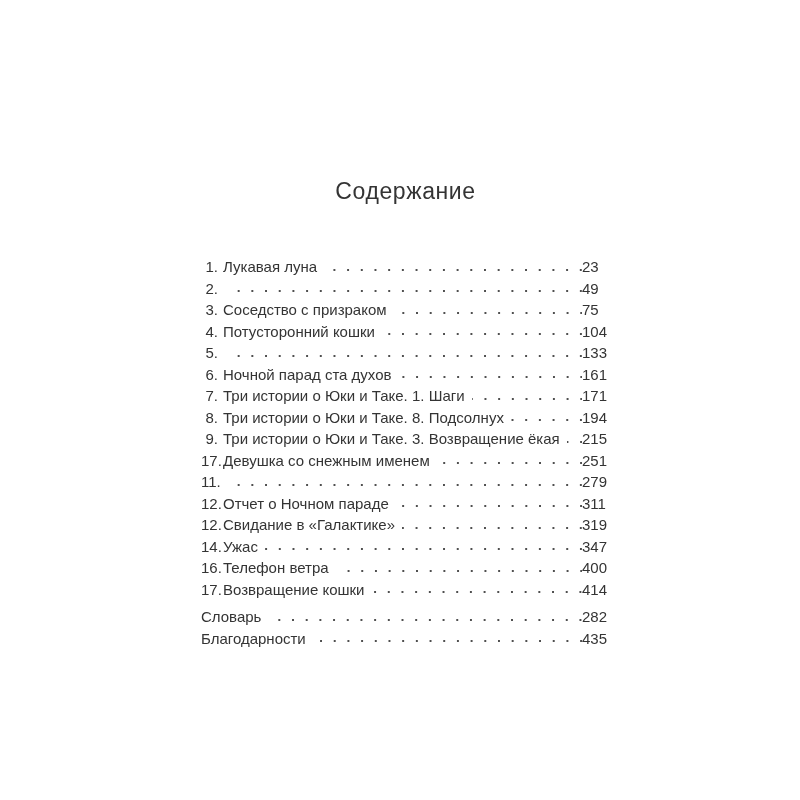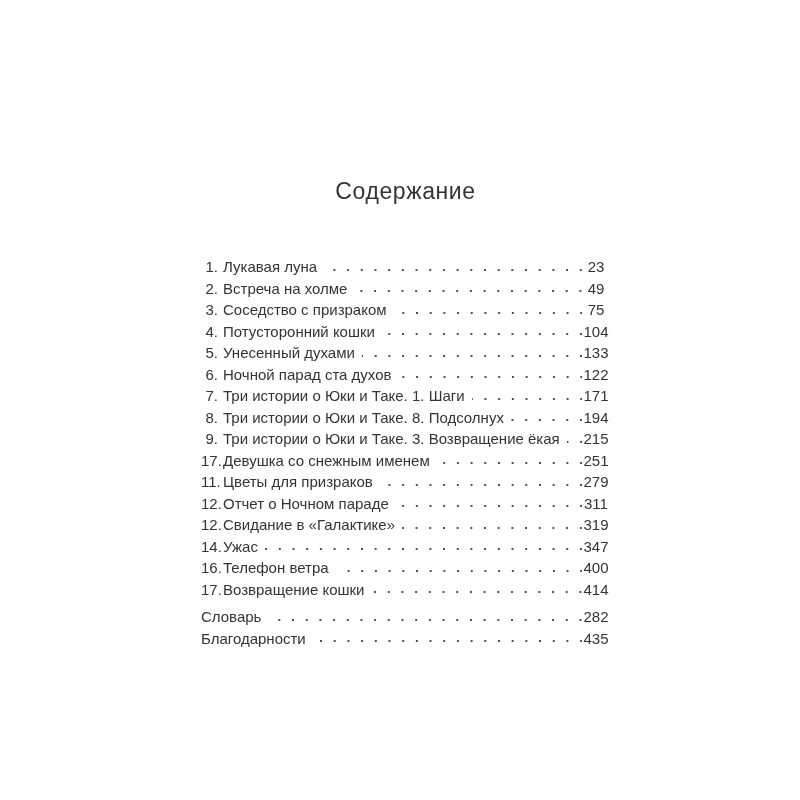--- a/index.html
+++ b/index.html
@@ -60,67 +60,65 @@
     align-self: stretch;
     margin-left: 7px;
     background-image: radial-gradient(circle, #4f4f4f 1.15px, rgba(0,0,0,0) 1.35px);
     background-size: 13.7px 4px;
     background-repeat: repeat-x;
     background-position: right 8px bottom 6px;
   }
   .pageno {
     flex: 0 0 28px;
     width: 28px;
-    text-align: center;
+    text-align: left;
   }
   .section-gap {
     height: 6px;
   }
 </style>
 </head>
 <body>
 
 <div class="page">
   <h1 class="title">Содержание</h1>
   <div class="toc" id="toc-list">
       <div class="row">
         <span class="num">1.</span>
         <span class="entry-title">Лукавая луна</span>
         <span class="dots"></span>
         <span class="pageno">23</span>
       </div>
       <div class="row">
         <span class="num">2.</span>
-        <span class="entry-title">Встреча на холме</span>
         <span class="dots"></span>
         <span class="pageno">49</span>
       </div>
       <div class="row">
         <span class="num">3.</span>
         <span class="entry-title">Соседство с призраком</span>
         <span class="dots"></span>
         <span class="pageno">75</span>
       </div>
       <div class="row">
         <span class="num">4.</span>
         <span class="entry-title">Потусторонний кошки</span>
         <span class="dots"></span>
         <span class="pageno">104</span>
       </div>
       <div class="row">
         <span class="num">5.</span>
-        <span class="entry-title">Унесенный духами</span>
         <span class="dots"></span>
         <span class="pageno">133</span>
       </div>
       <div class="row">
         <span class="num">6.</span>
         <span class="entry-title">Ночной парад ста духов</span>
         <span class="dots"></span>
-        <span class="pageno">122</span>
+        <span class="pageno">161</span>
       </div>
       <div class="row">
         <span class="num">7.</span>
         <span class="entry-title">Три истории о Юки и Таке. 1. Шаги</span>
         <span class="dots"></span>
         <span class="pageno">171</span>
       </div>
       <div class="row">
         <span class="num">8.</span>
         <span class="entry-title">Три истории о Юки и Таке. 8. Подсолнух</span>
@@ -134,21 +132,20 @@
         <span class="pageno">215</span>
       </div>
       <div class="row">
         <span class="num">17.</span>
         <span class="entry-title">Девушка со снежным именем</span>
         <span class="dots"></span>
         <span class="pageno">251</span>
       </div>
       <div class="row">
         <span class="num">11.</span>
-        <span class="entry-title">Цветы для призраков</span>
         <span class="dots"></span>
         <span class="pageno">279</span>
       </div>
       <div class="row">
         <span class="num">12.</span>
         <span class="entry-title">Отчет о Ночном параде</span>
         <span class="dots"></span>
         <span class="pageno">311</span>
       </div>
       <div class="row">

